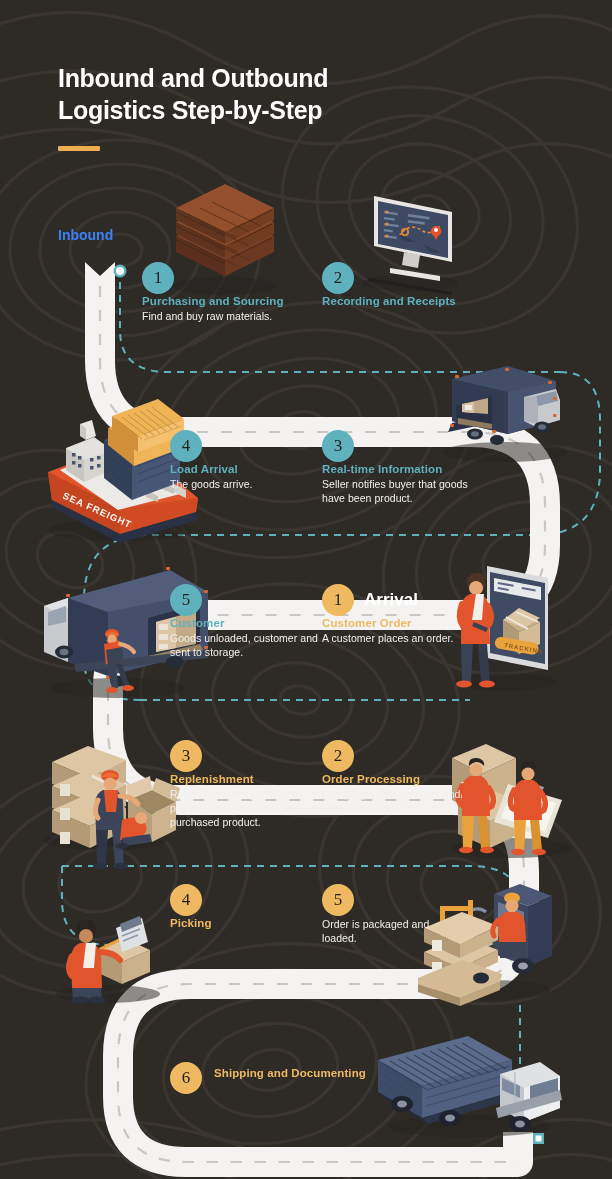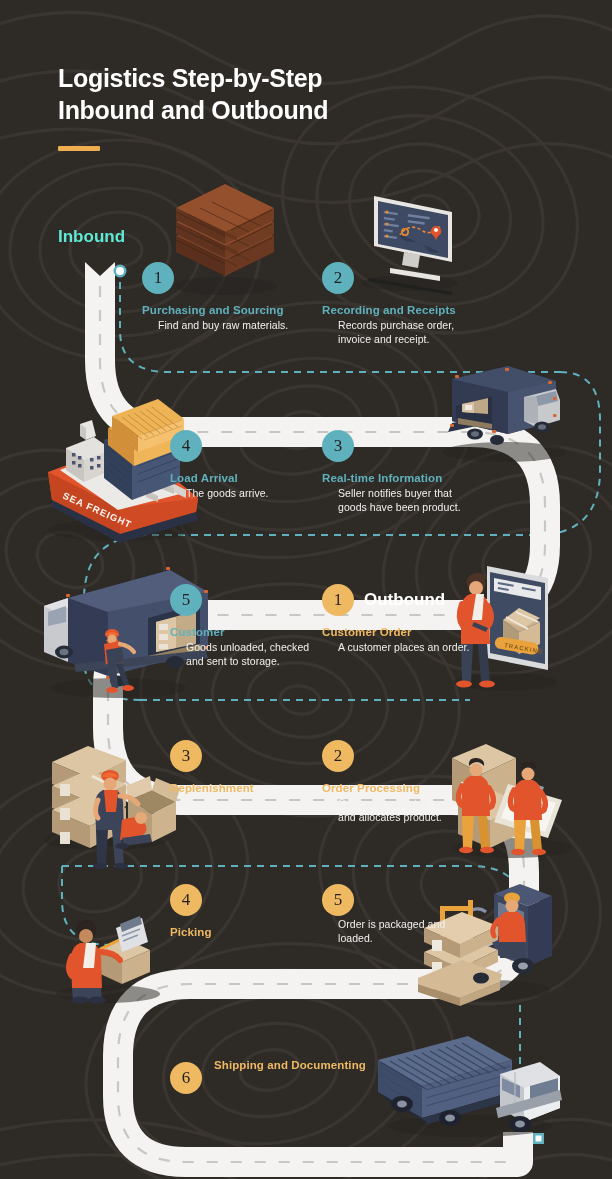--- a/index.html
+++ b/index.html
@@ -19,41 +19,41 @@
   .title-line {
     font-size:25px; font-weight:bold; color:#ffffff;
     line-height:1.28; letter-spacing:-0.3px;
   }
   .title-rule {
     width:42px; height:5px; background:#eead4f;
     margin-top:20px; border-radius:1px;
   }
 
   .section-label {
-    position:absolute; font-size:17px; font-weight:bold; color:#5eead4;
+    position:absolute; font-size:14px; font-weight:bold; color:#3b82f6;
   }
 
   .step { position:absolute; }
   .step-badge {
     width:32px; height:32px; border-radius:50%;
     display:flex; align-items:center; justify-content:center;
     font-size:17px; color:#231f1c; font-weight:normal;
     font-family:"Liberation Serif", serif;
   }
   .step.teal .step-badge { background:#5fb2bd; }
   .step.amber .step-badge { background:#efb962; }
   .step-title {
-    margin-top:9px; font-size:11.5px; font-weight:bold;
+    font-size:11.5px; font-weight:bold;
     letter-spacing:0.1px; line-height:1.25;
   }
   .step.teal .step-title { color:#5fb2bd; }
   .step.amber .step-title { color:#efb962; }
   .step-desc {
     margin-top:2px; font-size:10.5px; color:#f2f0ee;
-    line-height:1.32; letter-spacing:0.05px;margin-left:16px;
+    line-height:1.32; letter-spacing:0.05px;
   }
   .outbound-head { display:flex; align-items:center; gap:10px; }
   .outbound-head .section-inline {
     font-size:17px; font-weight:bold; color:#ffffff;
   }
 </style>
 </head>
 <body>
 
 <svg id="bg-texture" width="612" height="1179" viewBox="0 0 612 1179">
@@ -619,88 +619,88 @@
     <ellipse cx="450" cy="1118" rx="11" ry="8" fill="#1e232f"></ellipse>
     <ellipse cx="450" cy="1118" rx="5" ry="3.5" fill="#8b93a2"></ellipse>
     <ellipse cx="520" cy="1124" rx="11" ry="8" fill="#1e232f"></ellipse>
     <ellipse cx="520" cy="1124" rx="5" ry="3.5" fill="#8b93a2"></ellipse>
   </g>
 </svg>
 
 <div id="content-layer">
 
   <div class="title-block">
+    <div class="title-line">Inbound and Outbound</div>
     <div class="title-line">Logistics Step-by-Step</div>
-    <div class="title-line">Inbound and Outbound</div>
     <div class="title-rule"></div>
   </div>
 
   <div class="section-label" style="left:58px; top:227px;">Inbound</div>
 
   <div class="step teal" style="left:142px; top:262px; width:160px;">
     <div class="step-badge">1</div>
     <div class="step-title">Purchasing and Sourcing</div>
     <div class="step-desc">Find and buy raw materials.</div>
   </div>
 
   <div class="step teal" style="left:322px; top:262px; width:150px;">
     <div class="step-badge">2</div>
     <div class="step-title">Recording and Receipts</div>
-    <div class="step-desc">Records purchase order, invoice and receipt.</div>
   </div>
 
   <div class="step teal" style="left:322px; top:430px; width:150px;">
     <div class="step-badge">3</div>
     <div class="step-title">Real-time Information</div>
     <div class="step-desc">Seller notifies buyer that goods have been product.</div>
   </div>
 
   <div class="step teal" style="left:170px; top:430px; width:140px;">
     <div class="step-badge">4</div>
     <div class="step-title">Load Arrival</div>
     <div class="step-desc">The goods arrive.</div>
   </div>
 
   <div class="step teal" style="left:170px; top:584px; width:148px;">
     <div class="step-badge">5</div>
     <div class="step-title">Customer</div>
-    <div class="step-desc">Goods unloaded, checked and sent to storage.</div>
+    <div class="step-desc">Goods unloaded, customer and sent to storage.</div>
   </div>
 
   <div class="step amber" style="left:322px; top:584px; width:150px;">
     <div class="outbound-head">
       <div class="step-badge">1</div>
-      <div class="section-inline">Outbound</div>
+      <div class="section-inline">Arrival</div>
     </div>
     <div class="step-title">Customer Order</div>
     <div class="step-desc">A customer places an order.</div>
   </div>
 
   <div class="step amber" style="left:322px; top:740px; width:148px;">
     <div class="step-badge">2</div>
     <div class="step-title">Order Processing</div>
     <div class="step-desc">Company validates order and allocates product.</div>
   </div>
 
   <div class="step amber" style="left:170px; top:740px; width:150px;">
     <div class="step-badge">3</div>
     <div class="step-title">Replenishment</div>
+    <div class="step-desc">Reserve inventory moves to primary storage &amp; replaces purchased product.</div>
   </div>
 
   <div class="step amber" style="left:170px; top:884px; width:145px;">
     <div class="step-badge">4</div>
     <div class="step-title">Picking</div>
   </div>
 
   <div class="step amber" style="left:322px; top:884px; width:130px;">
     <div class="step-badge">5</div>
     <div class="step-desc">Order is packaged and loaded.</div>
   </div>
 
   <div style="position:absolute; left:170px; top:1058px; display:flex; gap:12px;
               align-items:flex-start; width:240px;" class="step amber">
     <div class="step-badge" style="flex:0 0 32px; margin-top:4px;">6</div>
     <div>
-      <div class="step-title" style="margin-top:0;text-align:center;">Shipping and Documenting</div>
+      <div class="step-title" style="margin-top:8px;text-align:center;">Shipping and Documenting</div>
     </div>
   </div>
 
 </div>
 
 </body></html>

